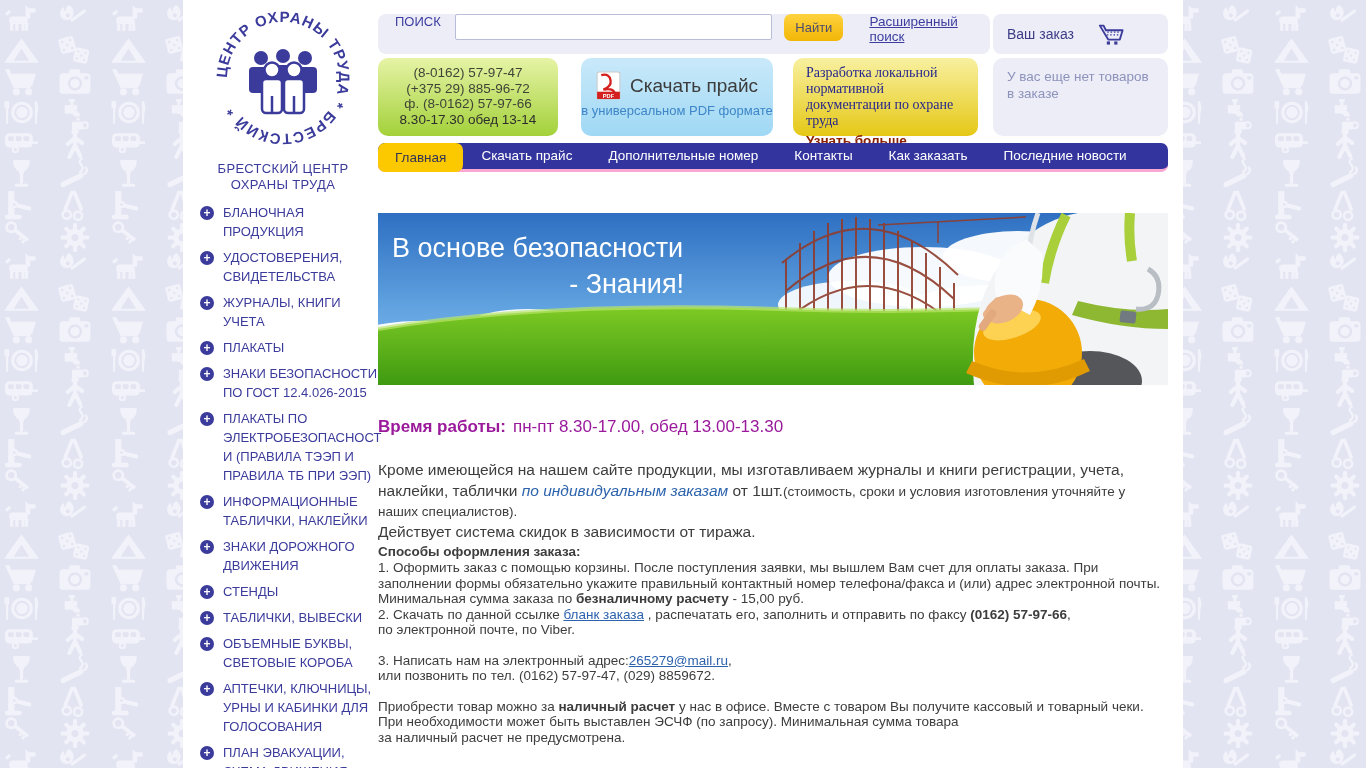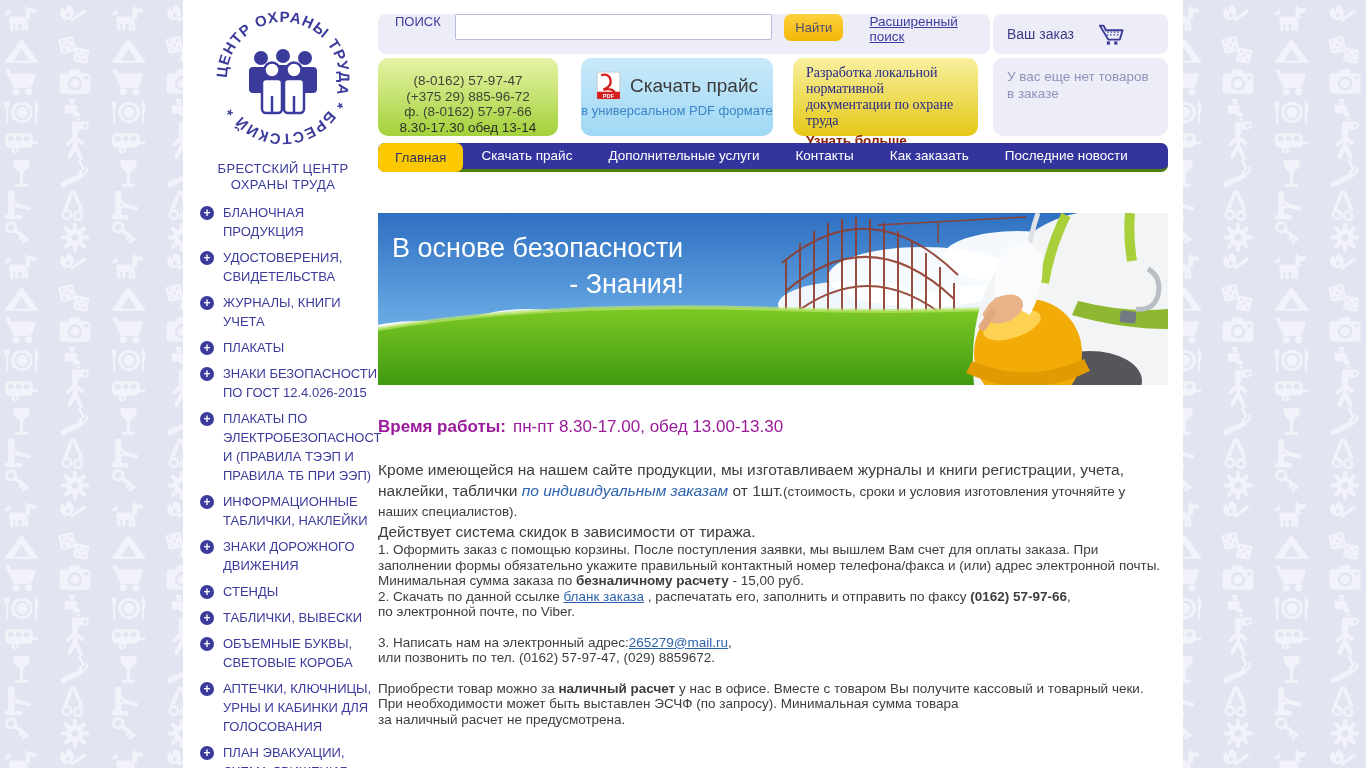--- a/index.html
+++ b/index.html
@@ -26,40 +26,40 @@
   .adv-link{margin-left:26px;font-size:13.5px;color:#3d3da0;text-decoration:underline;cursor:pointer}
 
   .orderbox{position:absolute;left:810px;top:14px;width:175px;height:40px;background:#ecedf7;
             border-radius:8px;display:flex;align-items:center;font-size:14px;color:#3c3c86;cursor:pointer}
   .orderbox .ob-label{margin-left:14px}
   .orderbox svg{margin-left:24px}
 
   
   .phonebox{position:absolute;left:195px;top:58px;width:180px;height:78px;border-radius:10px;
             background:linear-gradient(#e6f3a6,#a3d13a);text-align:center;font-size:13.5px;
-            line-height:15.5px;color:#3f4336;padding-top:15px;box-sizing:border-box}
+            line-height:15.5px;color:#3f4336;padding-top:7px;box-sizing:border-box}
   .phonebox .ph-bold{font-weight:normal;color:#2d2d2d}
   .pricebox{position:absolute;left:398px;top:58px;width:192px;height:78px;border-radius:10px;
             background:linear-gradient(#c9e9fa,#9fd8f4);text-align:center;box-sizing:border-box;
             padding-top:13px;cursor:pointer}
   .price-row{display:flex;align-items:center;justify-content:center;gap:9px}
   .price-title{font-size:19px;color:#3c3c3c}
   .price-sub{margin-top:3px;font-size:13px;color:#3e86c8}
   .promobox{position:absolute;left:610px;top:58px;width:185px;height:78px;border-radius:10px;
             background:linear-gradient(#f8f0a0,#e5c816);box-sizing:border-box;padding:7px 8px 0 13px;
             font-family:"Liberation Serif",serif;font-size:14px;line-height:16px;color:#26268c}
   .promo-link{display:inline-block;margin-top:4px;font-family:"Liberation Sans",sans-serif;
               font-weight:bold;font-size:13.5px;color:#8b2000;text-decoration:underline;cursor:pointer}
   .emptybox{position:absolute;left:810px;top:58px;width:175px;height:78px;border-radius:10px;
             background:#ecedf7;box-sizing:border-box;padding:10px 0 0 14px;font-size:13.5px;
             line-height:17px;color:#8d93bb;white-space:pre-line}
 
   
   .mainnav{position:absolute;left:195px;top:143px;width:790px;height:26px;background:#34349e;
-           border-radius:7px;border-bottom:3px solid #4d7c0f}
+           border-radius:7px;border-bottom:3px solid #f9a8d4}
   #nav-list{list-style:none;margin:0;padding:0;display:flex;height:26px;align-items:center}
   #nav-list li{padding:0 18px;font-size:13.5px;color:#ffffff;cursor:pointer;height:26px;
                line-height:26px;white-space:nowrap}
   #nav-list li.active{background:#fcc800;color:#333355;border-radius:7px;height:29px;
                       line-height:29px;margin-bottom:-3px;padding:0 17px}
 
   
   #sidebar{position:absolute;left:17px;top:203px;width:182px}
   .sb-item{position:relative;padding-left:23px;margin-bottom:7px;cursor:pointer}
   .plus{position:absolute;left:0;top:3px;width:14px;height:14px;border-radius:50%;background:#3b3b9c;
@@ -488,21 +488,21 @@
       <a class="promo-link">Узнать больше</a>
     </div>
 
     <div class="emptybox">У вас еще нет товаров
 в заказе</div>
 
     <nav class="mainnav">
       <ul id="nav-list">
           <li class="active">Главная</li>
           <li>Скачать прайс</li>
-          <li>Дополнительные услуги</li>
+          <li>Дополнительные номер</li>
           <li>Контакты</li>
           <li>Как заказать</li>
           <li>Последние новости</li>
         </ul>
     </nav>
 
     <aside id="sidebar">
         <div class="sb-item">
           <span class="plus">+</span>
           <span class="sb-label">БЛАНОЧНАЯ ПРОДУКЦИЯ</span>
@@ -613,20 +613,21 @@
         <text x="306" y="80" font-size="27" fill="#ffffff" text-anchor="end" font-family="Liberation Sans, sans-serif">- Знания!</text>
       </svg>
 
       <div class="hours">
         <b>Время работы:</b><span>пн-пт  8.30-17.00, обед 13.00-13.30</span>
       </div>
 
       <div class="main-text">
         <span>Кроме имеющейся на нашем сайте продукции, мы изготавливаем журналы и книги регистрации, учета, наклейки, таблички </span><a class="ilink italic">по индивидуальным заказам</a><span> от 1шт.</span><span class="small">(стоимость, сроки и условия изготовления уточняйте у наших специалистов).</span>
         <div>Действует система скидок в зависимости от тиража.</div>
+        <div class="methods-title">Способы оформления заказа:</div>
       </div>
 
       <div class="small smallblock">
         <span>1. Оформить заказ с помощью корзины. После поступления заявки, мы вышлем Вам счет для оплаты заказа. При заполнении формы обязательно укажите правильный контактный номер телефона/факса и (или) адрес электронной почты. Минимальная сумма заказа по </span><b>безналичному расчету</b><span> - 15,00 руб.</span>
       </div>
       <div class="small smallblock">
         <span>2. Скачать по данной ссылке </span><a class="ilink underline">бланк заказа</a><span> , распечатать его, заполнить и отправить по факсу </span><b>(0162) 57-97-66</b><span>,</span><br>
         <span>по электронной почте, по Viber.</span>
       </div>
       <div class="spacer"></div>

